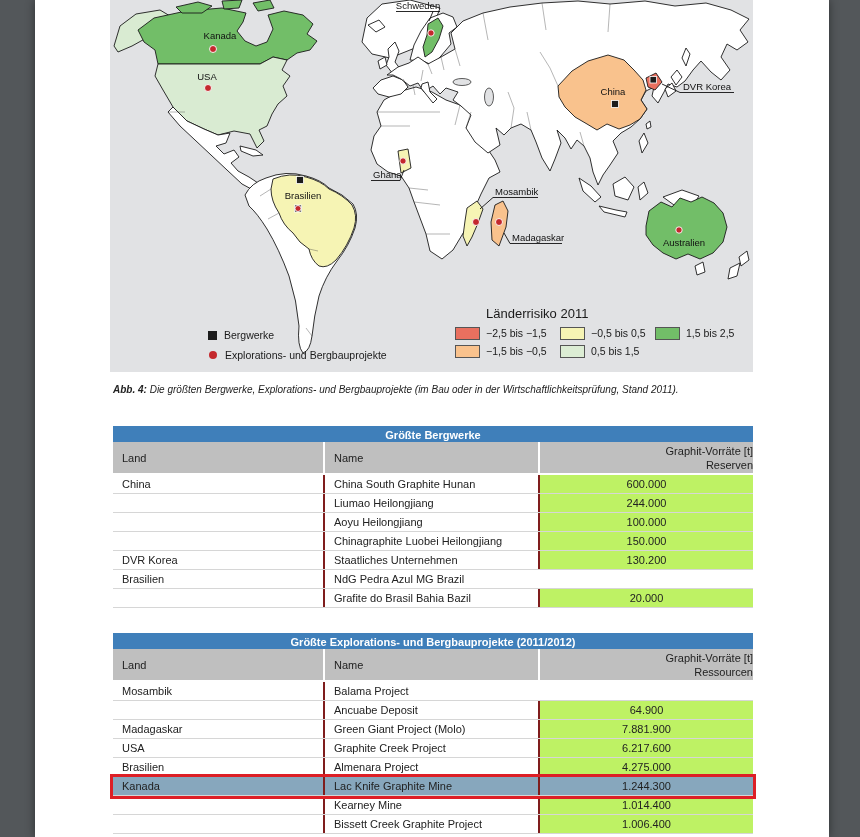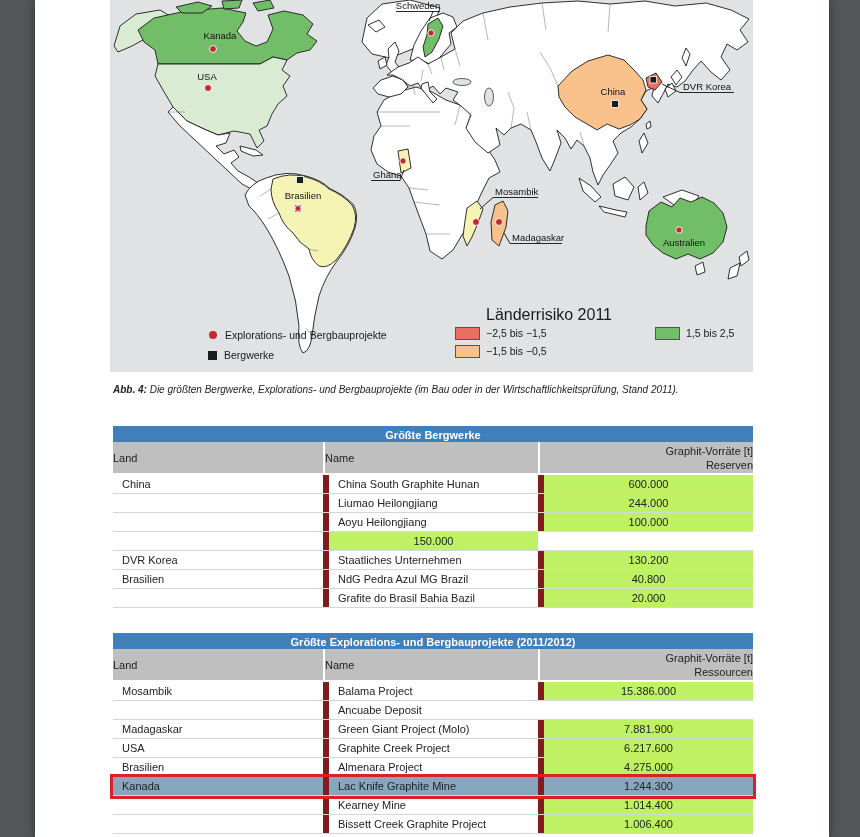--- a/index.html
+++ b/index.html
@@ -16,46 +16,46 @@
   
   .map-figure{position:absolute;left:75px;top:0;width:643px;height:372px;}
   .map-figure svg{position:absolute;left:0;top:0;}
   svg text{font-family:"Liberation Sans",sans-serif;font-size:9.5px;fill:#111;}
   .leader{stroke:#111;stroke-width:0.9;fill:none;}
   
   .mk-legend{position:absolute;left:98px;top:325px;font-size:10.5px;color:#1a1a1a;}
   .mk-row{height:20px;display:flex;align-items:center;}
   .sw-square{width:9px;height:9px;background:#1c1c1c;display:inline-block;margin:0 7px 0 0;}
   .sw-dot{width:8px;height:8px;border-radius:50%;background:#C4282D;display:inline-block;margin:0 8px 0 1px;}
-  .risk-title{position:absolute;left:346px;top:306px;font-size:16px;color:#1a1a1a;padding-left:30px;}
+  .risk-title{position:absolute;left:346px;top:306px;font-size:13px;color:#1a1a1a;padding-left:30px;}
   .risk-col{position:absolute;top:324px;font-size:10.5px;color:#1a1a1a;}
   .risk-col.c1{left:345px;} .risk-col.c2{left:450px;} .risk-col.c3{left:545px;}
   .risk-item{height:18px;display:flex;align-items:center;}
   .risk-sw{width:23px;height:11px;border:1px solid #555;display:inline-block;margin-right:6px;flex:0 0 auto;}
   
   .caption{
     position:absolute;left:78px;top:383px;width:660px;
     font-size:10px;font-style:italic;color:#222;line-height:13px;margin:0;
   }
   .caption b{font-weight:bold;}
   
   .dtable{position:absolute;left:78px;width:640px;font-size:11px;color:#222;}
   .dtable.t1{top:426px;} .dtable.t2{top:633px;}
   .t-title{
     height:16px;line-height:18px;text-align:center;color:#fff;font-weight:bold;
     background:#3F7FBA;
   }
   .t-head{display:grid;grid-template-columns:210px 215px 215px;height:31px;border-bottom:2px solid #fff;}
   .t-head .th{background:#BFBFBF;display:flex;flex-direction:column;justify-content:center;}
   .t-head .th + .th{border-left:2px solid #fff;}
-  .th.c-land,.th.c-name{}
+  .th.c-land,.th.c-name{padding-left:9px;}
   .th.c-val{text-align:right;line-height:14px;}
   .t-row{display:grid;grid-template-columns:210px 215px 215px;height:19px;border-bottom:1px solid #D6D6D6;box-sizing:border-box;}
   .t-row .cell{line-height:18px;white-space:nowrap;overflow:hidden;background:#fff;}
-  .t-row .cell + .cell{border-left:6px solid #7f1d1d;}
+  .t-row .cell + .cell{border-left:2px solid #7f1d1d;}
   .cell.c-land,.cell.c-name{padding-left:9px;}
   .cell.c-val{text-align:center;background:#bef264;}
   .t-row.hl{position:relative;z-index:2;outline:3px solid #DD1F26;}
   .t-row.hl .cell,.t-row.hl .cell.c-val{background:#87A7BD;}
 </style>
 </head>
 <body>
 
 <div class="page">
 
@@ -150,38 +150,48 @@
         <text x="263" y="178">Ghana</text>
         <text x="193" y="199" text-anchor="middle">Brasilien</text>
         <text x="385" y="195">Mosambik</text>
         <text x="402" y="241">Madagaskar</text>
         <text x="574" y="246" text-anchor="middle">Australien</text>
       </g>
     </svg>
 
     <div class="mk-legend">
       <div class="mk-row">
+        <span class="sw-square"></span>
+        <span>Bergwerke</span>
+      </div>
+      <div class="mk-row">
         <span class="sw-dot"></span>
         <span>Explorations- und Bergbauprojekte</span>
       </div>
-      <div class="mk-row">
-        <span class="sw-square"></span>
-        <span>Bergwerke</span>
-      </div>
     </div>
 
     <div class="risk-title">Länderrisiko 2011</div>
     <div class="risk-col c1">
       <div class="risk-item">
         <span class="risk-sw" style="background-color: rgb(233, 112, 95);"></span>
         <span>−2,5 bis −1,5</span>
       </div>
       <div class="risk-item">
         <span class="risk-sw" style="background-color: rgb(249, 194, 141);"></span>
         <span>−1,5 bis −0,5</span>
+      </div>
+    </div>
+    <div class="risk-col c2">
+      <div class="risk-item">
+        <span class="risk-sw" style="background-color: rgb(246, 244, 180);"></span>
+        <span>−0,5 bis 0,5</span>
+      </div>
+      <div class="risk-item">
+        <span class="risk-sw" style="background-color: rgb(220, 237, 212);"></span>
+        <span>0,5 bis 1,5</span>
       </div>
     </div>
     <div class="risk-col c3">
       <div class="risk-item">
         <span class="risk-sw" style="background-color: rgb(114, 190, 104);"></span>
         <span>1,5 bis 2,5</span>
       </div>
     </div>
   </div>
 
@@ -207,31 +217,31 @@
       <div class="cell c-name">Liumao Heilongjiang</div>
       <div class="cell c-val">244.000</div>
     </div>
     <div class="t-row">
       <div class="cell c-land"></div>
       <div class="cell c-name">Aoyu Heilongjiang</div>
       <div class="cell c-val">100.000</div>
     </div>
     <div class="t-row">
       <div class="cell c-land"></div>
+      <div class="cell c-name">Chinagraphite Luobei Heilongjiang</div>
       <div class="cell c-val">150.000</div>
     </div>
     <div class="t-row">
       <div class="cell c-land">DVR Korea</div>
       <div class="cell c-name">Staatliches Unternehmen</div>
       <div class="cell c-val">130.200</div>
     </div>
     <div class="t-row">
       <div class="cell c-land">Brasilien</div>
       <div class="cell c-name">NdG Pedra Azul MG Brazil</div>
-      <div class="cell c-val">40.800</div>
     </div>
     <div class="t-row">
       <div class="cell c-land"></div>
       <div class="cell c-name">Grafite do Brasil Bahia Bazil</div>
       <div class="cell c-val">20.000</div>
     </div>
   </div>
 
   <div class="dtable t2">
     <div class="t-title">Größte Explorations- und Bergbauprojekte (2011/2012)</div>
@@ -239,25 +249,25 @@
       <div class="th c-land">Land</div>
       <div class="th c-name">Name</div>
       <div class="th c-val">
         <div>Graphit-Vorräte [t]</div>
         <div>Ressourcen</div>
       </div>
     </div>
     <div class="t-row">
       <div class="cell c-land">Mosambik</div>
       <div class="cell c-name">Balama Project</div>
-      <div class="cell c-val">15.386.000</div>
     </div>
     <div class="t-row">
       <div class="cell c-land"></div>
       <div class="cell c-name">Ancuabe Deposit</div>
+      <div class="cell c-val">64.900</div>
     </div>
     <div class="t-row">
       <div class="cell c-land">Madagaskar</div>
       <div class="cell c-name">Green Giant Project (Molo)</div>
       <div class="cell c-val">7.881.900</div>
     </div>
     <div class="t-row">
       <div class="cell c-land">USA</div>
       <div class="cell c-name">Graphite Creek Project</div>
       <div class="cell c-val">6.217.600</div>

